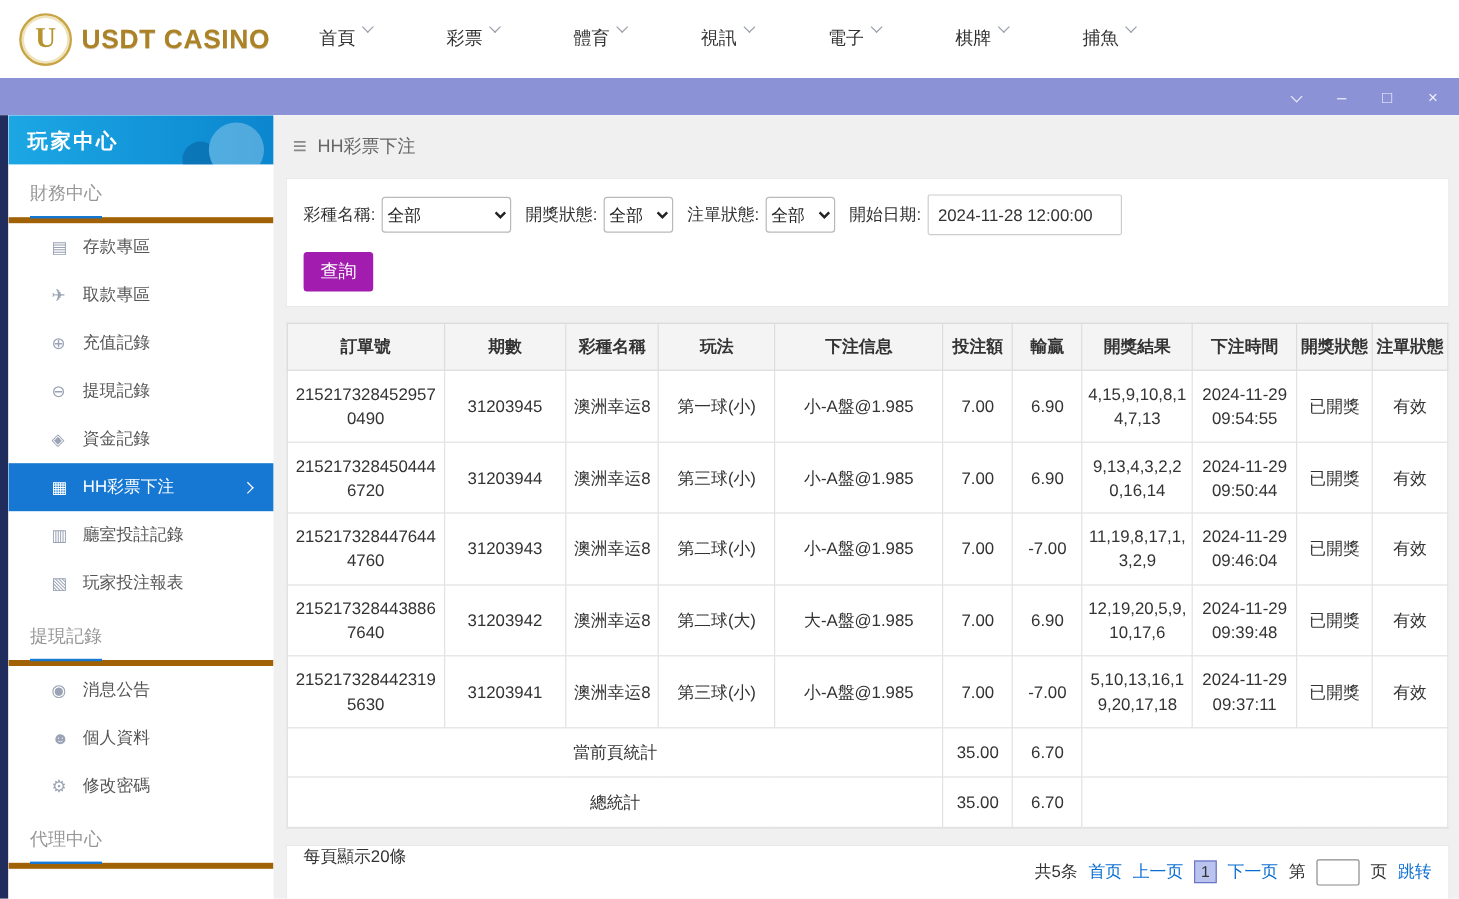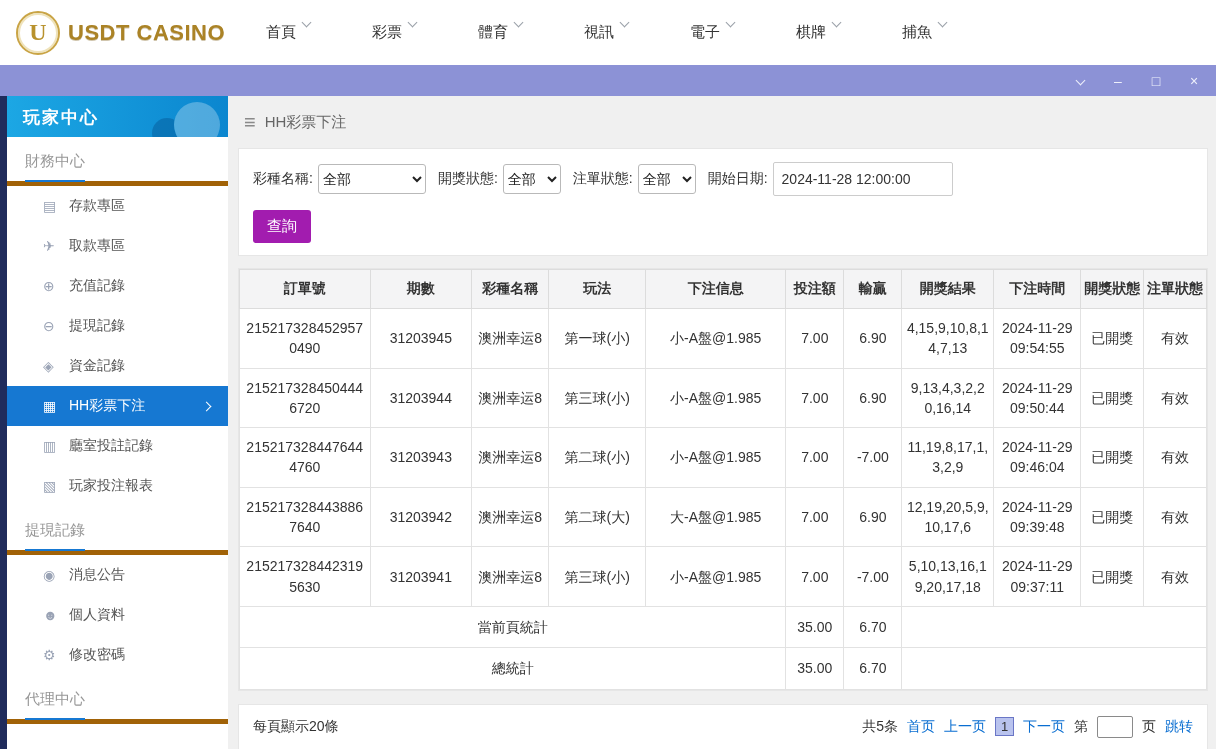--- a/index.html
+++ b/index.html
@@ -39,31 +39,31 @@
 .breadcrumb{height:52px;display:flex;align-items:center;color:#666;font-size:15px;padding-left:6px}
 .menu-glyph{font-size:20px;color:#8a8a8a;margin-right:9px;cursor:pointer}
 .card{background:#fff;border:1px solid #e6e6e6}
 .filter-card{padding:13px 14px 12px}
 .filter-row{display:flex;align-items:center;flex-wrap:wrap}
 .fgroup{display:flex;align-items:center;margin-right:12px;margin-bottom:2px}
 .fgroup label{font-size:14px;color:#333;margin-right:5px;white-space:nowrap}
 select{height:30px;border:1px solid #b9b9b9;border-radius:3px;background:#fff;font-size:14px;color:#222;font-family:inherit}
 .sel-wide{width:108px}
 .sel-small{width:58px}
-.date-input{width:180px;height:30px;border:1px solid #ccc;border-radius:2px;font-size:14px;color:#333;padding:16px 8px;font-family:inherit}
+.date-input{width:162px;height:30px;border:1px solid #ccc;border-radius:2px;font-size:14px;color:#333;padding:16px 8px;font-family:inherit}
 .search-btn{margin-top:12px;width:58px;height:33px;background:#a21caf;border:none;border-radius:3px;color:#fff;font-size:15px;cursor:pointer;font-family:inherit}
 
 .table-card{margin-top:12px}
 table{width:100%;border-collapse:collapse;table-layout:fixed}
 th{background:#f4f4f5;border:1px solid #dcdcdc;font-size:14px;color:#333;padding:10px 1px;font-weight:bold}
 td{border:1px solid #e2e2e2;font-size:14px;color:#333;text-align:center;padding:9px 4px;line-height:1.45;background:#fff}
 td.c0,td.c7{word-break:break-all}
 tr.summary td{padding:10px 4px}
 
-.footer-card{margin-top:13px;height:46px;display:flex;align-items:center;justify-content:space-between;padding:0 14px;font-size:14px;color:#333}
+.footer-card{margin-top:13px;height:46px;display:flex;justify-content:space-between;padding:0 14px;font-size:14px;color:#333}
 .pagination{display:flex;align-items:center;gap:9px}
 .pg-link{color:#0a6ed1;cursor:pointer}
 .pg-current{min-width:19px;height:19px;line-height:17px;text-align:center;background:#b9c3ee;border:1px solid #6a76c6;padding:0 2px;font-size:13px;cursor:pointer}
 .pg-input{width:36px;height:22px;border:1px solid #8a8a8a;border-radius:2px;font-size:13px;text-align:center;font-family:inherit}
 </style>
 </head>
 <body>
 
 <div class="app">
 

